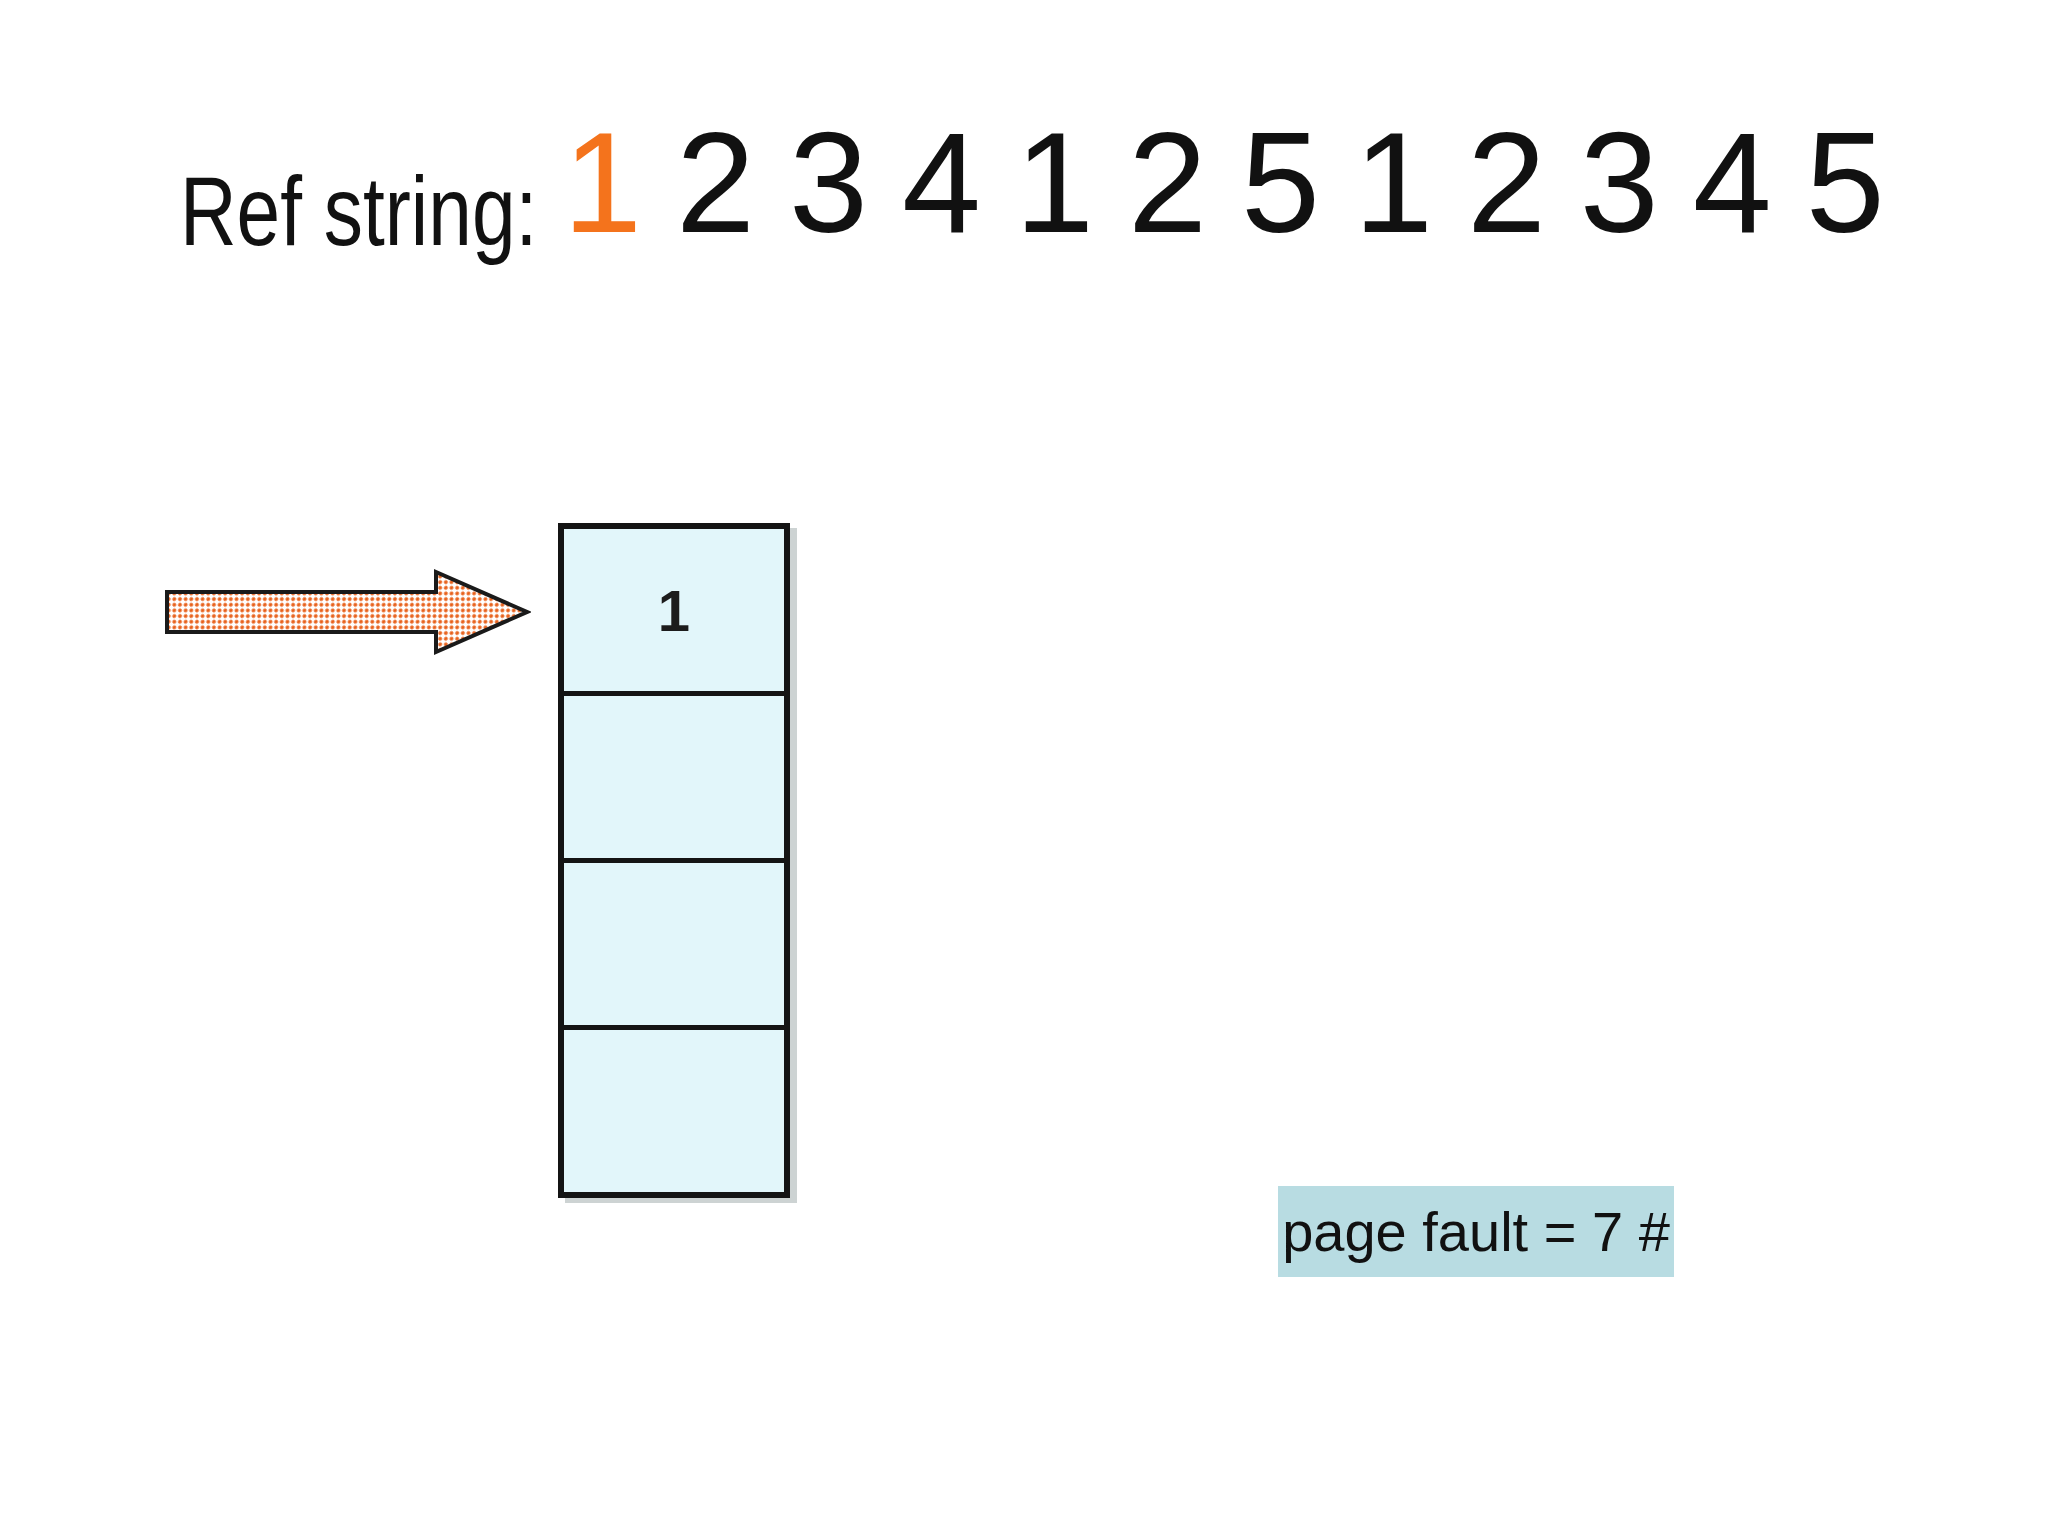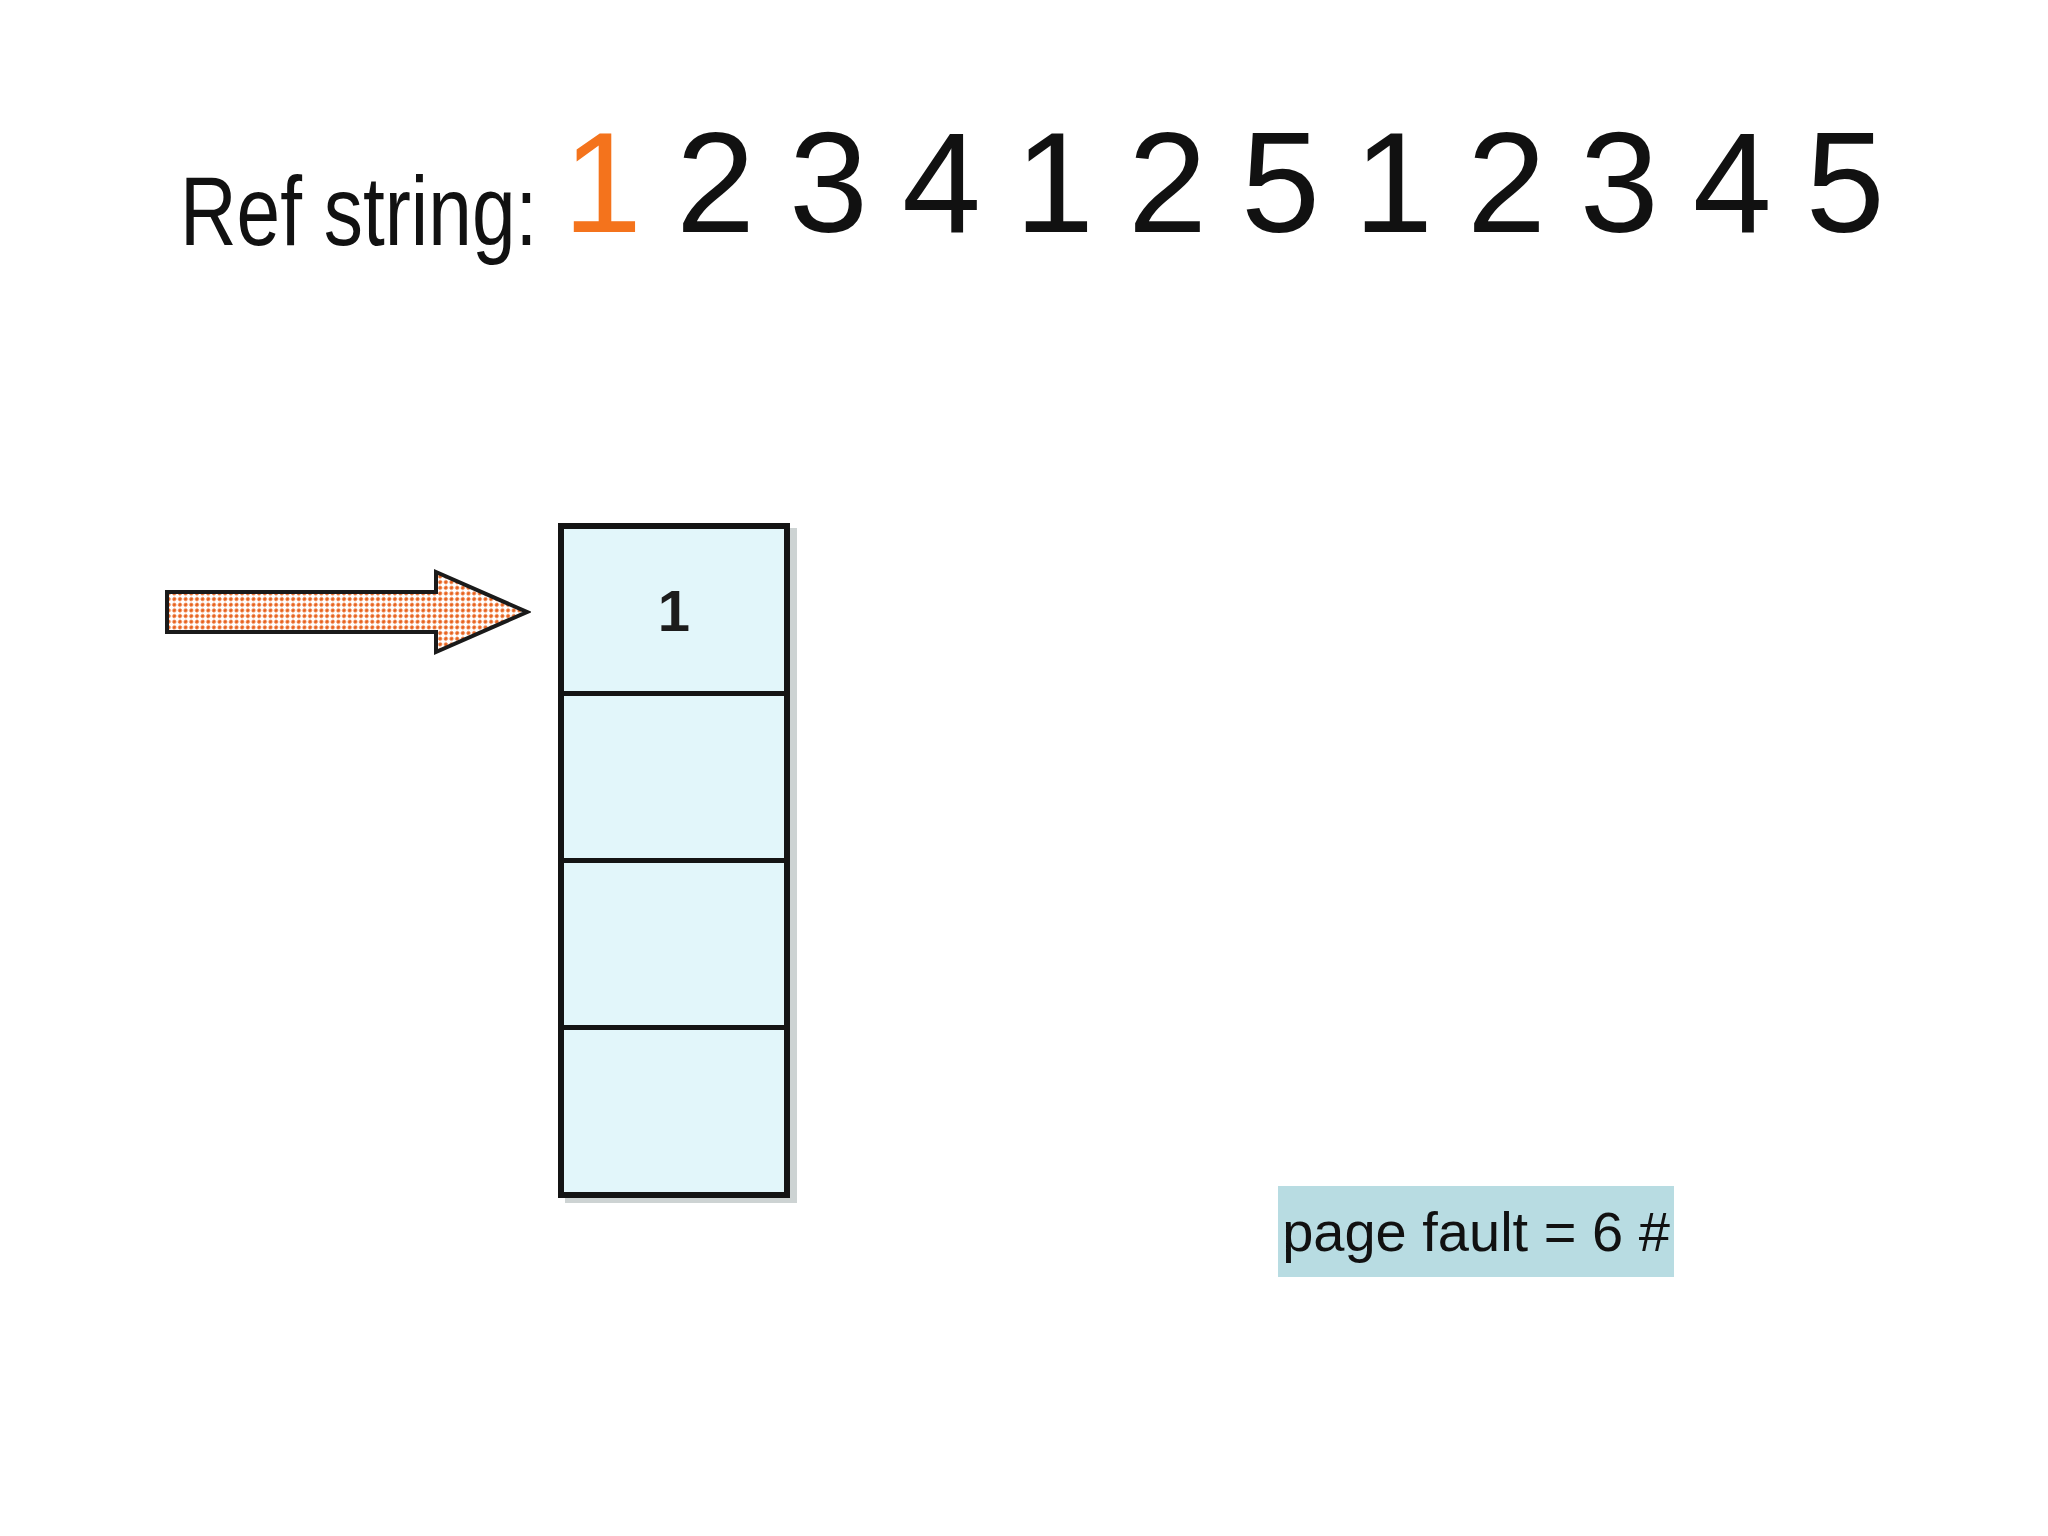--- a/index.html
+++ b/index.html
@@ -132,15 +132,15 @@
     </svg>
   </div>
 
   <div class="frame-column">
       <div class="frame-cell">1</div>
       <div class="frame-cell"></div>
       <div class="frame-cell"></div>
       <div class="frame-cell"></div>
     </div>
 
-  <div class="page-fault">page fault = 6 #</div>
+  <div class="page-fault">page fault = 7 #</div>
 
 </div>
 
 </body></html>

